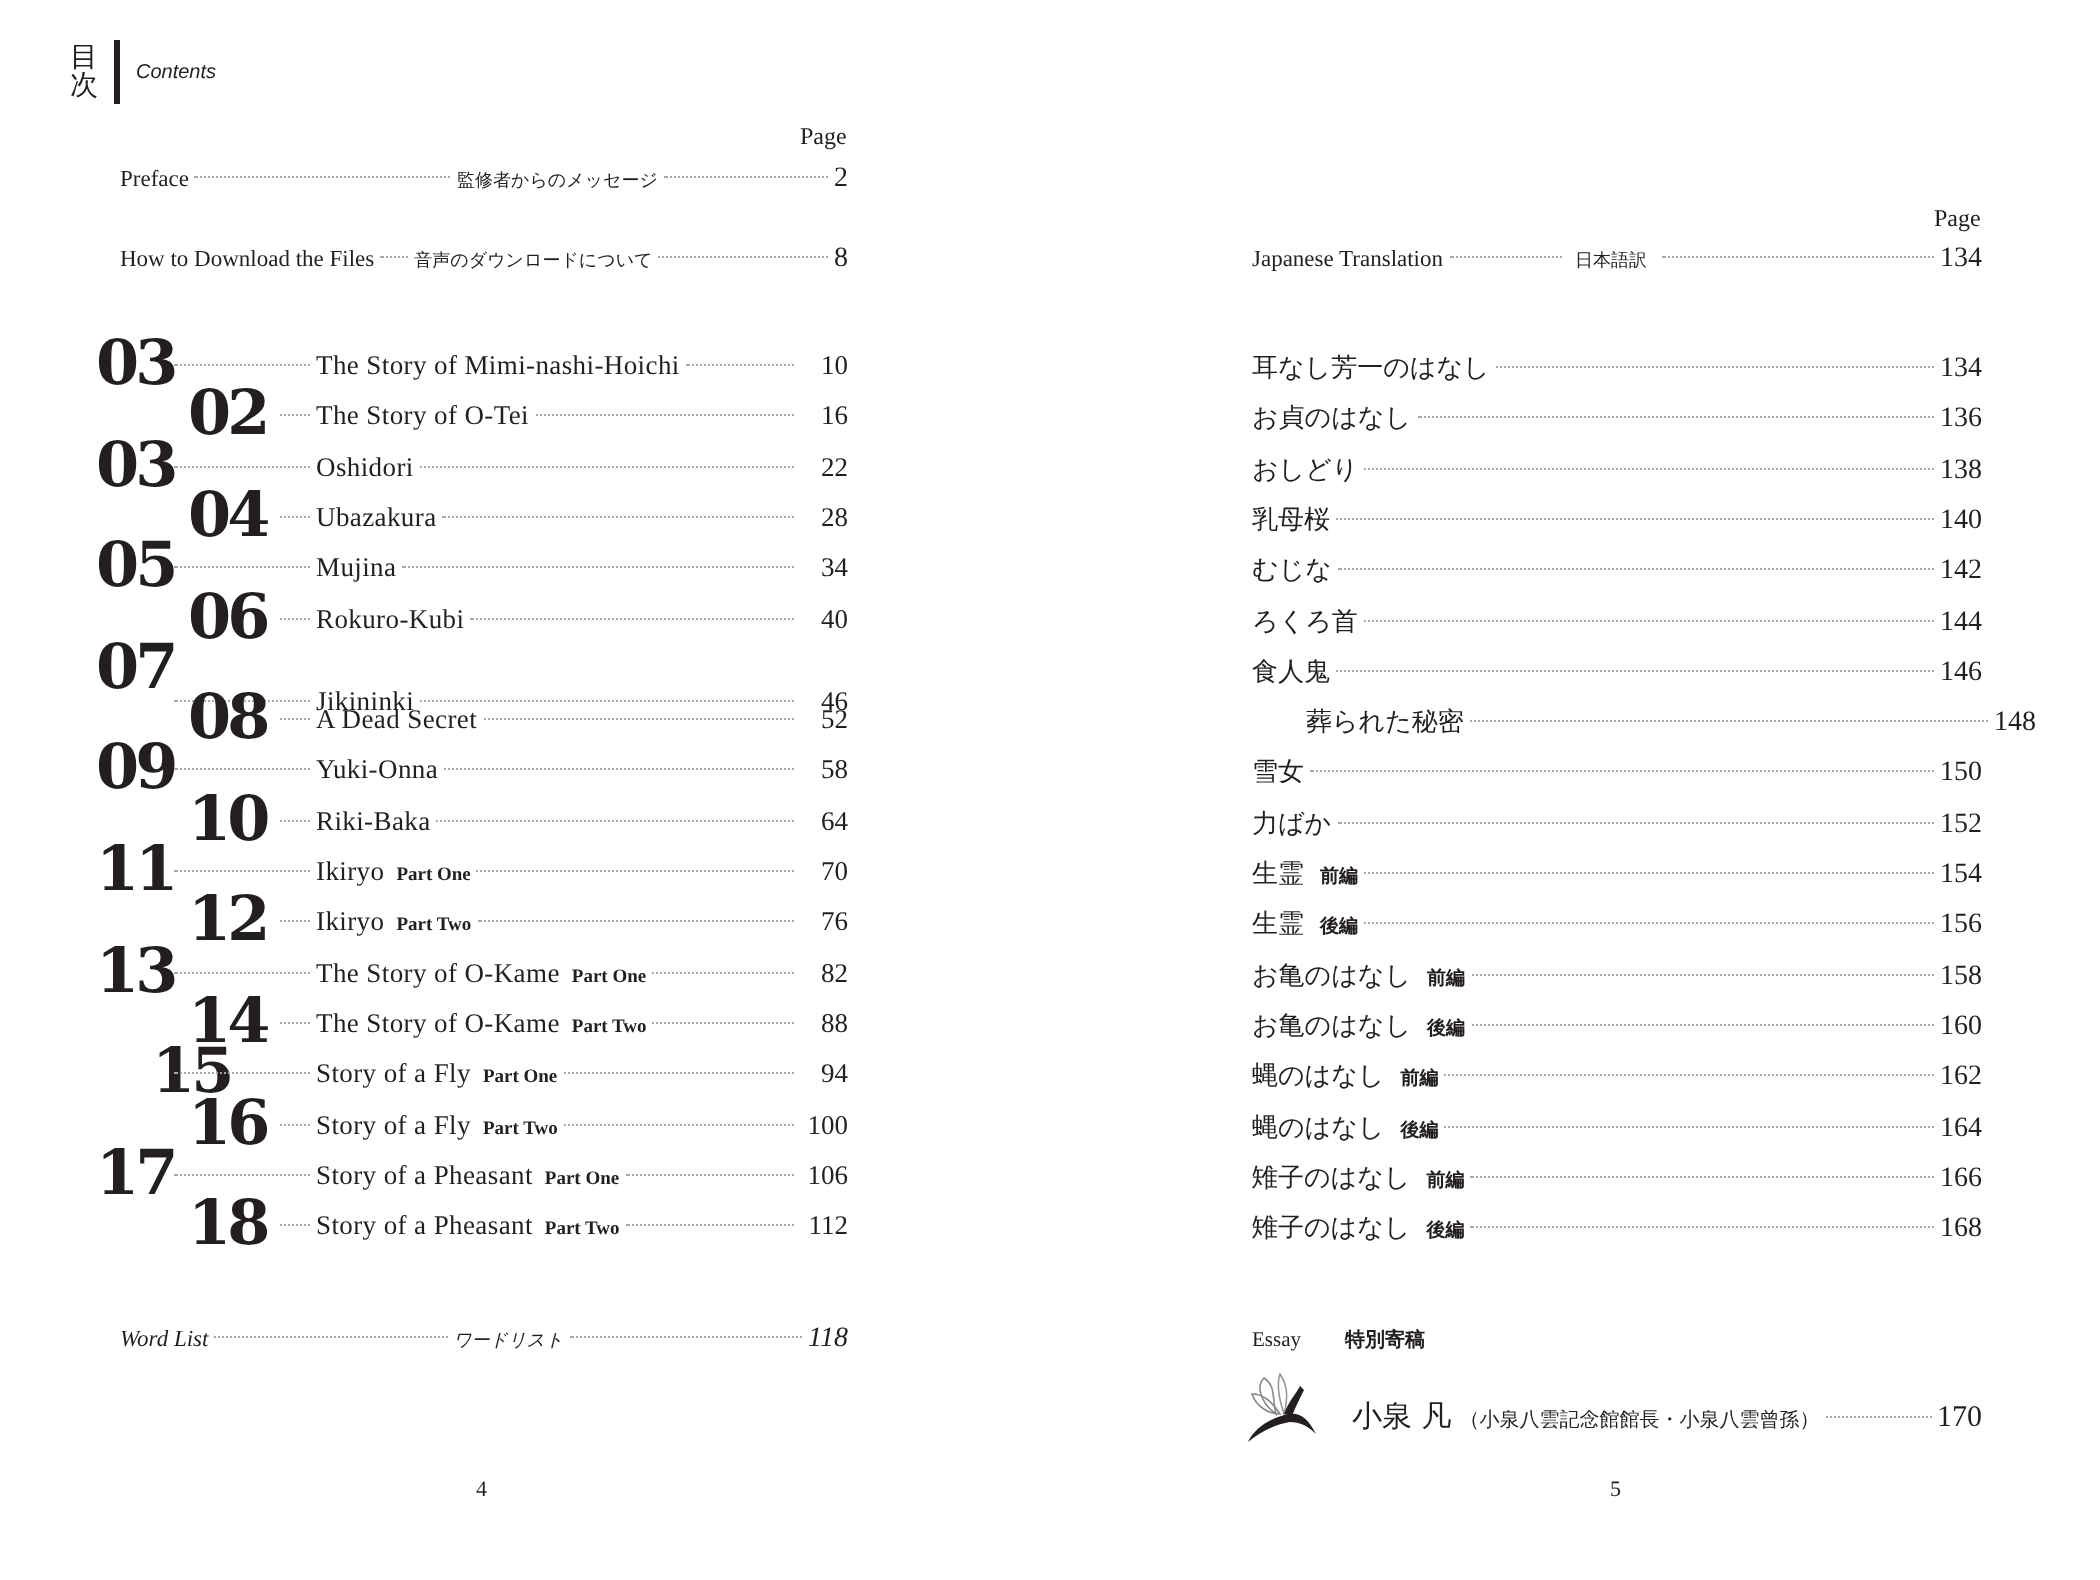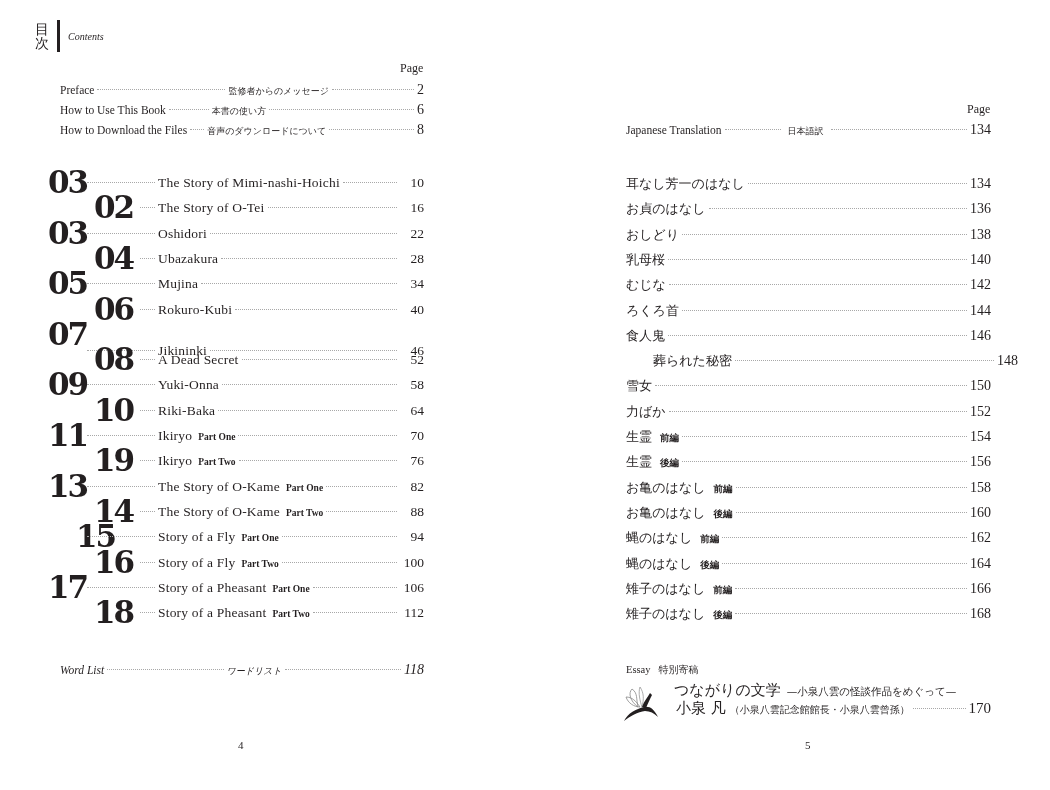--- a/index.html
+++ b/index.html
@@ -7,21 +7,21 @@
   body { position: relative; font-family: "Liberation Serif", "DejaVu Serif", serif; color: #231f20; }
 
   .page { position: absolute; top: 0; height: 790px; }
   .page-left { left: 0; width: 525px; }
   .page-right { left: 525px; width: 525px; }
 
   
   .header { position: absolute; left: 34px; top: 20px; display: flex; align-items: center; }
   .header-kanji { font-family: "DejaVu Sans", sans-serif; font-size: 14px; line-height: 14px; width: 16px; text-align: center; color: #231f20; }
   .header-bar { width: 3px; height: 32px; background: #231f20; margin-left: 7px; margin-right: 8px; }
-  .header-en { font-family: Liberation Serif, serif; font-style: italic; font-size: 10px; color: #231f20; }
+  .header-en { font-family: Liberation Sans, sans-serif; font-style: italic; font-size: 10px; color: #231f20; }
 
   .page-label { position: absolute; font-size: 12px; color: #231f20; }
 
   
   .row { position: absolute; display: flex; align-items: baseline; white-space: nowrap; }
   .leader { flex: 1; border-bottom: 1.4px dotted #a8a8a8; margin: 0 3px; position: relative; top: -4px; min-width: 6px; }
   .pg { text-align: right; }
 
   .front-row { left: 60px; width: 364px; font-size: 11.5px; }
   .front-row .en { width: auto; }
@@ -37,21 +37,21 @@
 
   
   .r-row { left: 101px; width: 365px; }
   .r-row .ja-title { font-family: "DejaVu Serif", serif; font-size: 13px; }
   .r-row .ja-part { font-family: "DejaVu Sans", sans-serif; font-size: 9.5px; font-weight: bold; margin-left: 8px; }
   .r-row .pg { font-size: 14px; }
 
   .pagenum { position: absolute; top: 739px; font-size: 11px; }
 
   .essay-label { position: absolute; left: 101px; top: 663px; font-size: 10.5px; }
-  .essay-label .ja { font-family: "DejaVu Sans", sans-serif; font-size: 10px; font-weight: normal; margin-left: 8px; }
+  .essay-label .ja { font-family: "DejaVu Sans", sans-serif; font-size: 10px; font-weight: bold; margin-left: 22px; }
   .essay-title { position: absolute; left: 149px; top: 681px; font-family: "DejaVu Serif", serif; font-size: 15px; white-space: nowrap; }
   .essay-title .sub { font-size: 10.5px; margin-left: 6px; }
   .essay-author { left: 151px; top: 699px; width: 315px; }
   .essay-author .name { font-family: "DejaVu Serif", serif; font-size: 15px; text-align: right; }
   .essay-author .aff { font-family: "DejaVu Serif", serif; font-size: 10px; margin-left: 4px; }
   .essay-author .pg { font-size: 15px; }
   .flower { position: absolute; left: 93px; top: 683px; width: 44px; height: 42px; }
 </style>
 </head>
 <body>
@@ -69,27 +69,20 @@
 
   <div class="page-label" style="left:400px; top:61px;">Page</div>
 
   <div class="row front-row" style="top:82px;">
     <span class="en">Preface</span>
     <span class="leader" style="flex:0 0 calc(226px - 60px - 38px);"></span>
     <span class="ja">監修者からのメッセージ</span>
     <span class="leader"></span>
     <span class="pg">2</span>
   </div>
-  <div class="row front-row" style="top:102px;">
-    <span class="en">How to Use This Book</span>
-    <span class="leader" style="flex:0 0 40px;"></span>
-    <span class="ja">本書の使い方</span>
-    <span class="leader"></span>
-    <span class="pg">6</span>
-  </div>
   <div class="row front-row" style="top:122px;">
     <span class="en">How to Download the Files</span>
     <span class="leader" style="flex:0 0 14px;"></span>
     <span class="ja">音声のダウンロードについて</span>
     <span class="leader"></span>
     <span class="pg">8</span>
   </div>
 
   <div id="stories-left">
       <div class="num" style="left: 48px; top: 167px;">03</div>
@@ -163,21 +156,21 @@
         <span class="pg">64</span>
       </div>
       <div class="num" style="left: 48px; top: 420px;">11</div>
       <div class="row story-row" style="top: 428px; left: 87px; width: 337px;">
         <span class="leader" style="flex:0 0 68px;margin-left:0;"></span>
         <span class="title">Ikiryo</span>
         <span class="part">Part One</span>
         <span class="leader"></span>
         <span class="pg">70</span>
       </div>
-      <div class="num" style="left: 94px; top: 445.3px;">19</div>
+      <div class="num" style="left: 94px; top: 445.3px;">12</div>
       <div class="row story-row" style="top: 453.3px; left: 140px; width: 284px;">
         <span class="leader" style="flex:0 0 15px;margin-left:0;"></span>
         <span class="title">Ikiryo</span>
         <span class="part">Part Two</span>
         <span class="leader"></span>
         <span class="pg">76</span>
       </div>
       <div class="num" style="left: 48px; top: 470.6px;">13</div>
       <div class="row story-row" style="top: 478.6px; left: 87px; width: 337px;">
         <span class="leader" style="flex:0 0 68px;margin-left:0;"></span>
@@ -354,23 +347,20 @@
   <div class="essay-label">
     <span>Essay</span><span class="ja">特別寄稿</span>
   </div>
   <svg class="flower" viewBox="0 0 44 42">
     <path d="M14 6 C10 10 12 18 20 24 C18 16 20 10 14 6 Z" fill="none" stroke="#888" stroke-width="0.8"></path>
     <path d="M8 14 C10 20 16 24 22 24 C18 18 14 14 8 14 Z" fill="none" stroke="#888" stroke-width="0.8"></path>
     <path d="M22 4 C20 10 22 18 24 24 C26 16 26 10 22 4 Z" fill="none" stroke="#999" stroke-width="0.8"></path>
     <path d="M6 38 C10 30 18 26 26 24 C32 23 36 26 40 34 C36 30 32 28 27 28 C20 29 12 33 6 38 Z" fill="#231f20"></path>
     <path d="M24 24 C26 18 30 14 32 10 L34 12 C32 16 30 20 28 25 Z" fill="#231f20"></path>
   </svg>
-  <div class="essay-title">
-    <span>つながりの文学</span><span class="sub">—小泉八雲の怪談作品をめぐって—</span>
-  </div>
   <div class="row essay-author">
     <span class="name">小泉 凡</span>
     <span class="aff">（小泉八雲記念館館長・小泉八雲曾孫）</span>
     <span class="leader"></span>
     <span class="pg">170</span>
   </div>
 
   <div class="pagenum" style="left:280px;">5</div>
 </div>
 

